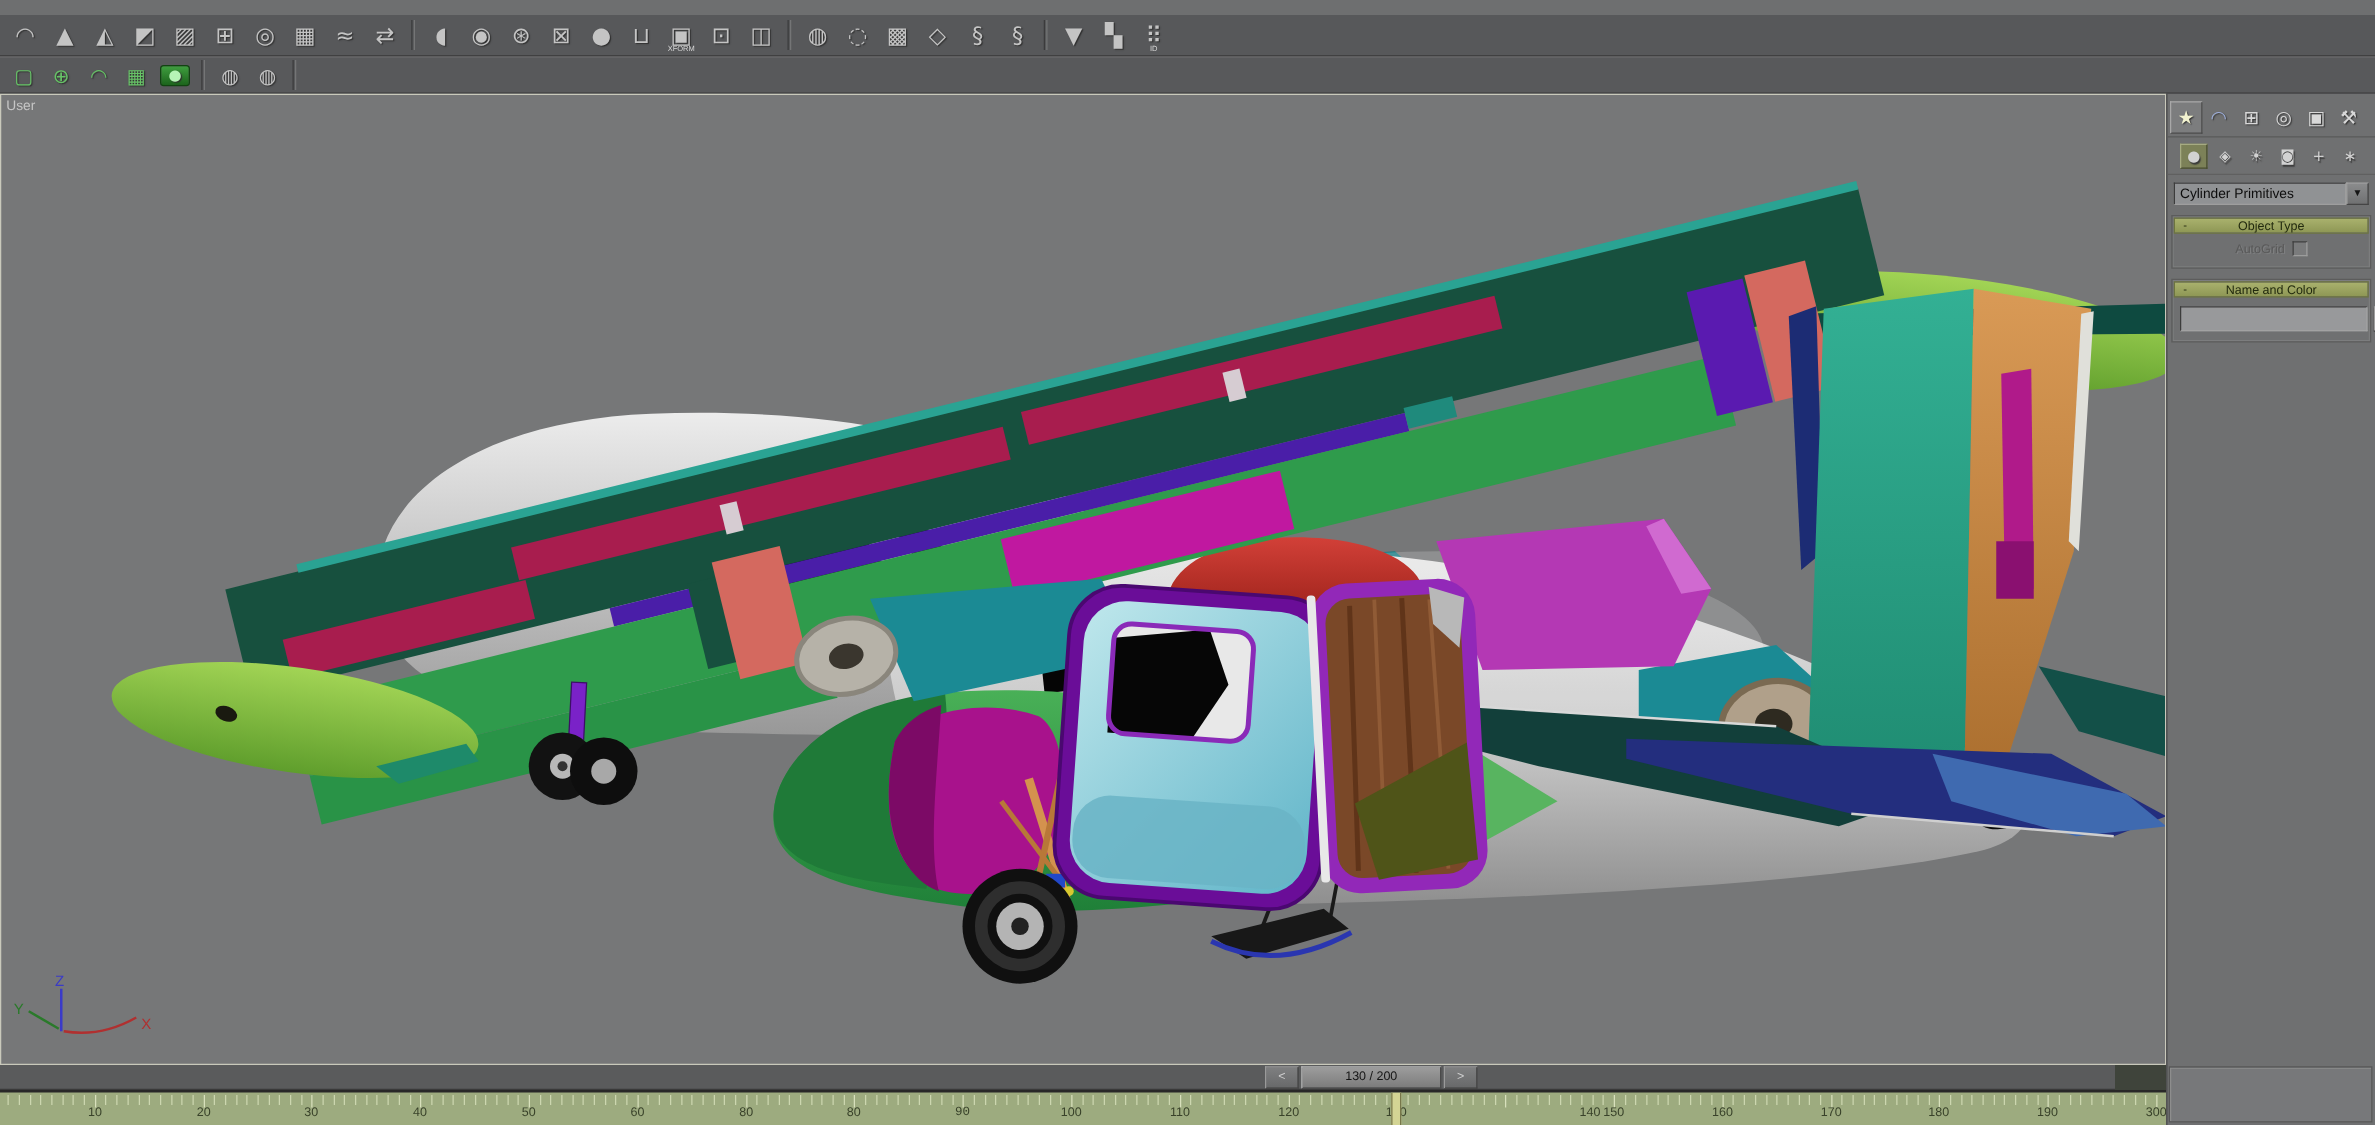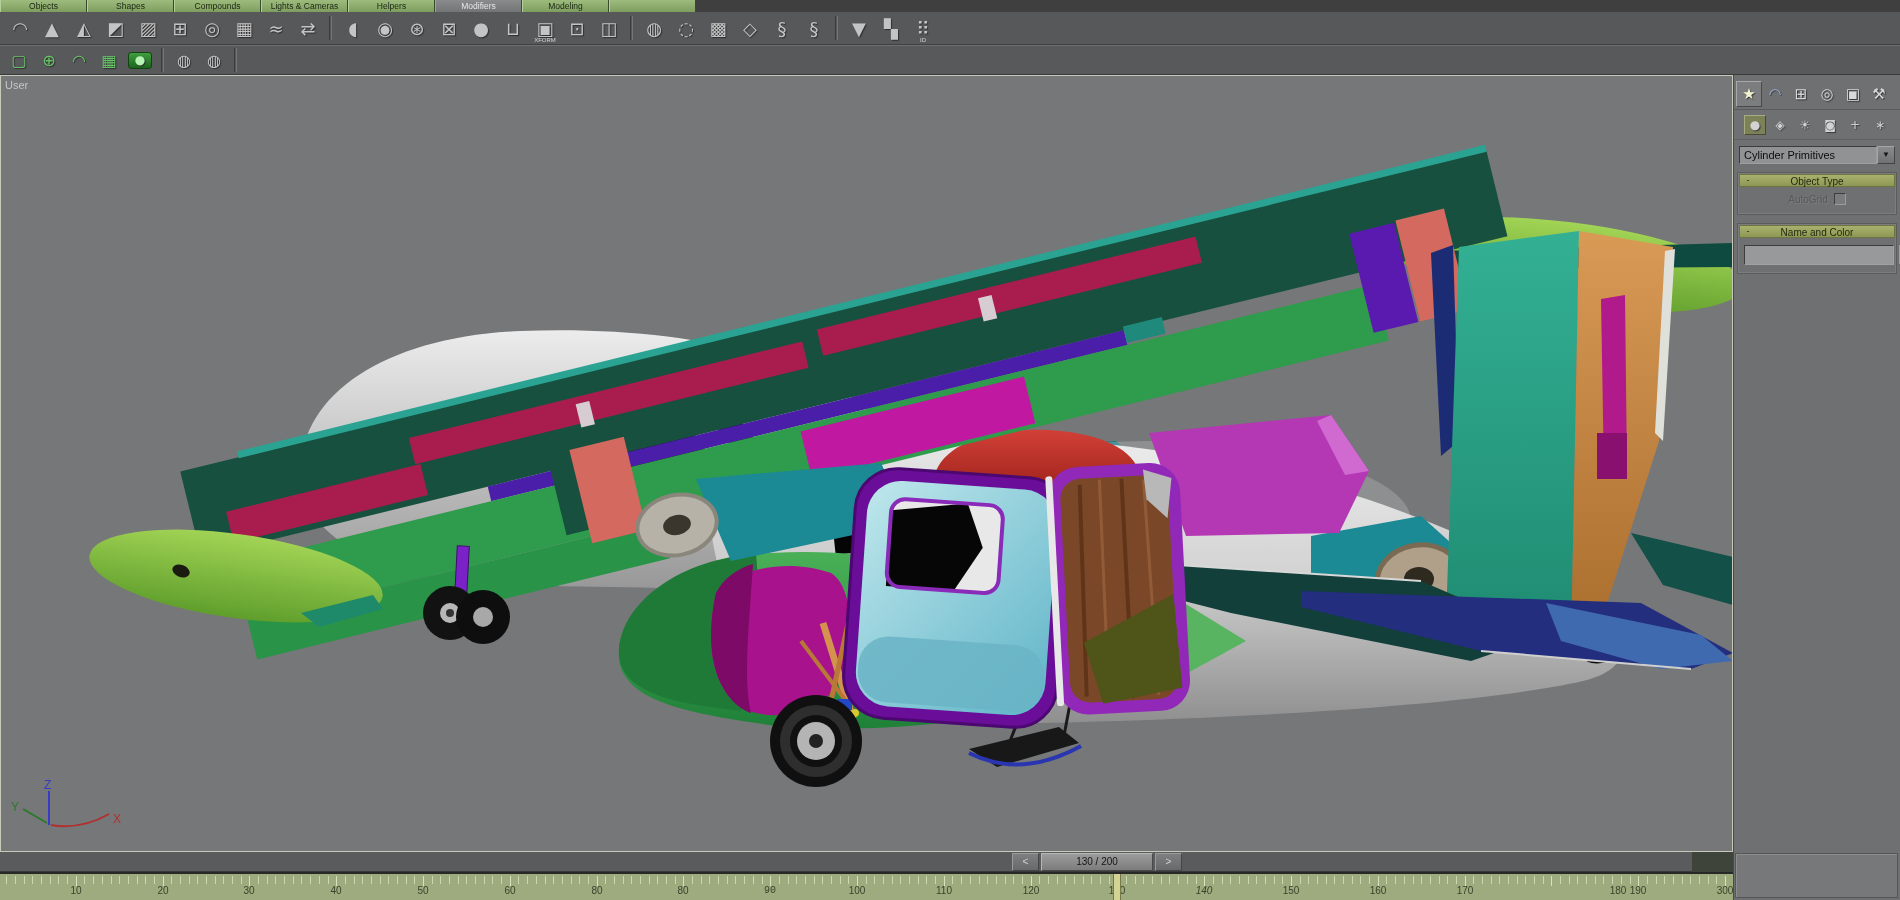--- a/index.html
+++ b/index.html
@@ -102,30 +102,20 @@
   .color-swatch { width:22px; height:20px; background:#060606; border:1px solid;
                   border-color:#9e9e9e #3a3a3a #3a3a3a #9e9e9e; cursor:default; }
   .status-box { position:absolute; left:1735px; top:853px; width:163px; height:45px;
                 border:1px solid #565656; box-shadow:inset 1px 1px 0 #8d8d8d; background:#77787a; }
 </style>
 </head>
 <body>
 
 <div class="app">
 
-  <div class="tab-bar" id="tab-bar">
-      <div class="tab">Objects</div>
-      <div class="tab">Shapes</div>
-      <div class="tab">Compounds</div>
-      <div class="tab">Lights &amp; Cameras</div>
-      <div class="tab">Helpers</div>
-      <div class="tab active">Modifiers</div>
-      <div class="tab">Modeling</div>
-      <div class="tab"></div>
-    </div>
 
   <div class="toolbar1" id="toolbar1">
       <span class="tb-icon">◠</span>
       <span class="tb-icon">▲</span>
       <span class="tb-icon">◭</span>
       <span class="tb-icon">◩</span>
       <span class="tb-icon">▨</span>
       <span class="tb-icon">⊞</span>
       <span class="tb-icon">◎</span>
       <span class="tb-icon">▦</span>
@@ -557,25 +547,25 @@
       <span class="f-label" style="left: 336px;">40</span>
       <span class="f-label" style="left: 423px;">50</span>
       <span class="f-label" style="left: 510px;">60</span>
       <span class="f-label" style="left: 597px;">80</span>
       <span class="f-label" style="left: 683px; text-align: center;">80</span>
       <span class="f-label" style="left: 770px; font-family: Liberation Mono, monospace;">90</span>
       <span class="f-label" style="left: 857px;">100</span>
       <span class="f-label" style="left: 944px;">110</span>
       <span class="f-label" style="left: 1031px;">120</span>
       <span class="f-label" style="left: 1117px;">130</span>
-      <span class="f-label" style="left: 1204px; font-style: italic;">140</span>
+      <span class="f-label" style="left: 1272px;">140</span>
       <span class="f-label" style="left: 1291px;">150</span>
       <span class="f-label" style="left: 1378px;">160</span>
       <span class="f-label" style="left: 1465px;">170</span>
-      <span class="f-label" style="left: 1618px;">180</span>
+      <span class="f-label" style="left: 1551px;">180</span>
       <span class="f-label" style="left: 1638px;">190</span>
       <span class="f-label" style="left: 1725px;">300</span>
       <span class="marker" style="left: 1113px;"></span>
     </div>
 
   <div class="cmd-panel">
     <div class="cat-tabs" id="cat-tabs">
         <span class="cat-tab c-create active">★</span>
         <span class="cat-tab c-modify">◠</span>
         <span class="cat-tab ">⊞</span>

